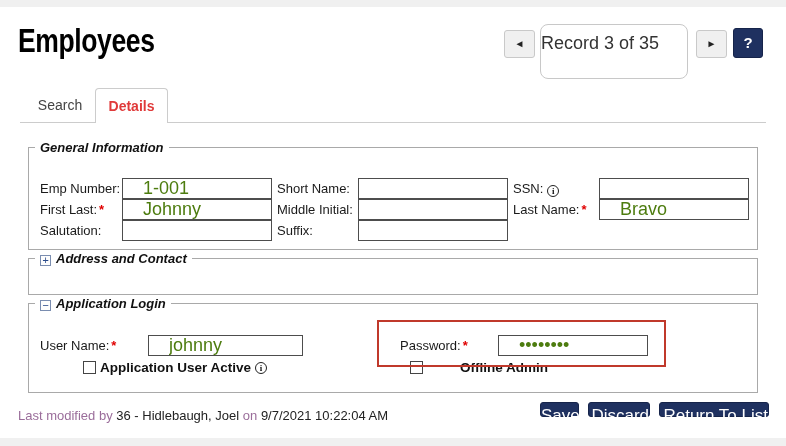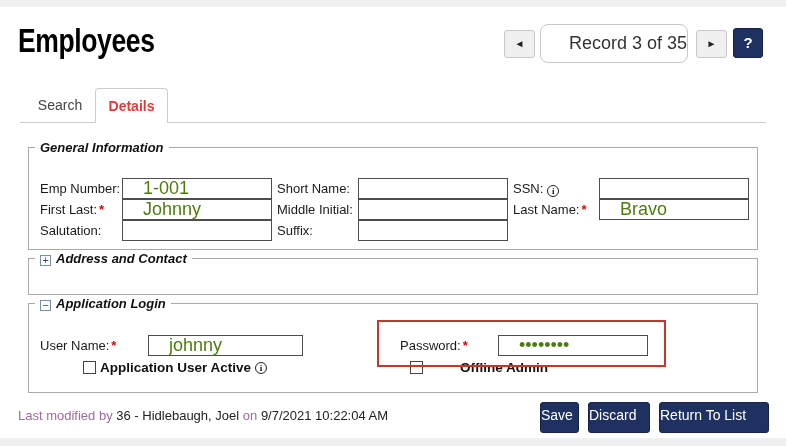--- a/index.html
+++ b/index.html
@@ -27,23 +27,23 @@
     position: absolute; top: 23px;
     width: 31px; height: 28px;
     background: #f0f0f0; border: 1px solid #c9c9c9; border-radius: 3px;
     font-size: 10px; color: #222; text-align: center; line-height: 26px;
     cursor: pointer;
   }
   .nav-prev { left: 504px; }
   .nav-next { left: 696px; }
   .record-box {
     position: absolute; top: 17px; left: 540px;
-    width: 148px; height: 39px;
+    width: 148px; height: 55px;
     background: #fff; border: 1px solid #c8c8c8; border-radius: 8px;
-    font-size: 18px; color: #333; text-align: right; line-height: 37px;
+    font-size: 18px; color: #333; text-align: left; line-height: 37px;
   }
   .help-btn {
     position: absolute; top: 21px; left: 733px;
     width: 30px; height: 30px;
     background: #1f3160; border: 1px solid #16244a; border-radius: 3px;
     color: #fff; font-size: 15px; font-weight: 700; text-align: center; line-height: 28px;
     cursor: pointer;
   }
   
   .tab {
@@ -128,23 +128,23 @@
   .modified-line {
     position: absolute; left: 18px; top: 401px;
     font-size: 13px; color: #222; white-space: nowrap;
   }
   .modified-line .muted { color: #9a6d9a; }
   .btn-row {
     position: absolute; top: 395px; left: 540px;
     display: flex; gap: 9px;
   }
   .btn {
-    height: 31px; background: #1f3160; border: 1px solid #16244a; border-radius: 3px;
-    color: #fff; font-family: "Liberation Sans", sans-serif; font-size: 14px;
-    line-height: 25px; text-align: left; cursor: pointer; white-space: nowrap;
+    height: 15px; background: #1f3160; border: 1px solid #16244a; border-radius: 3px;
+    color: #fff; font-family: "Liberation Sans", sans-serif; font-size: 17px;
+    line-height: 25px; text-align: right; cursor: pointer; white-space: nowrap;
   }
   .btn-save { width: 39px; }
   .btn-discard { width: 62px; }
   .btn-return { width: 110px; }
 </style>
 </head>
 <body>
 
 <div class="card">
 

